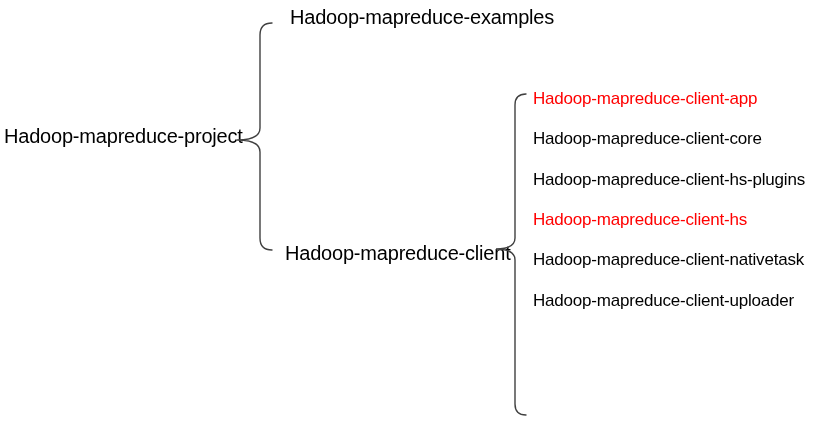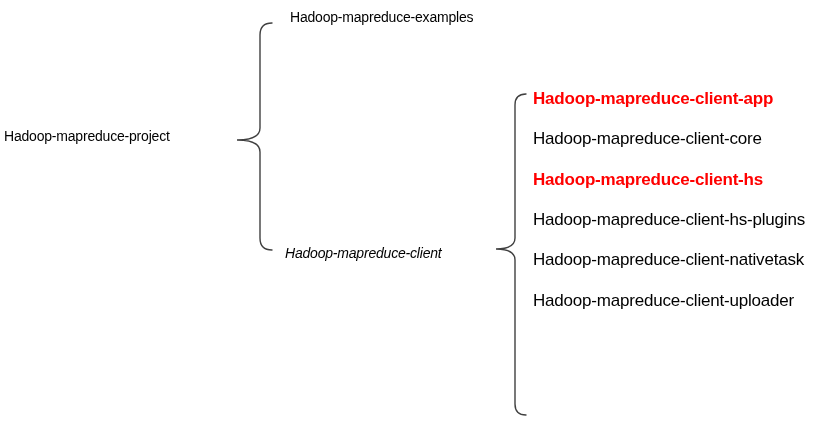--- a/index.html
+++ b/index.html
@@ -16,45 +16,45 @@
     position: relative;
     width: 837px;
     height: 436px;
     background: #ffffff;
     font-family: "Liberation Sans", sans-serif;
     color: var(--text);
     overflow: hidden;
   }
   .label {
     position: absolute;
-    font-size: 14px;
+    font-size: 20px;
     line-height: 24px;
     white-space: nowrap;
     letter-spacing: -0.2px;
     text-align: center;
   }
   .root-label     { left: 4px;   top: 124px; }
   .examples-label { left: 290px; top: 5px; }
-  .client-label   { left: 285px; top: 241px; font-style: italic; }
+  .client-label   { left: 285px; top: 241px; }
   .modules {
     position: absolute;
     left: 533px;
     top: 79px;
   }
   .module {
     height: 40.3px;
     display: flex;
     align-items: center;
     font-size: 17px;
     white-space: nowrap;
     letter-spacing: -0.2px;
   }
   .highlighted {
     color: var(--highlight);
-    font-weight: bold;
+    font-weight: normal;
   }
   svg.brace {
     position: absolute;
     display: block;
   }
   .brace path {
     fill: none;
     stroke: var(--brace);
     stroke-width: 1.4;
     stroke-linecap: round;
@@ -77,19 +77,19 @@
 
   <div class="label client-label">Hadoop-mapreduce-client</div>
 
   <svg class="brace brace-2" width="40" height="336" viewBox="0 0 40 336">
     <path d="M34,8 Q23,8 23,19 L23,152 Q23,163 4,163 Q23,163 23,174 L23,318 Q23,329 34,329"></path>
   </svg>
 
   <div class="modules">
     <div class="module highlighted">Hadoop-mapreduce-client-app</div>
     <div class="module">Hadoop-mapreduce-client-core</div>
+    <div class="module">Hadoop-mapreduce-client-hs-plugins</div>
     <div class="module highlighted">Hadoop-mapreduce-client-hs</div>
-    <div class="module">Hadoop-mapreduce-client-hs-plugins</div>
     <div class="module">Hadoop-mapreduce-client-nativetask</div>
     <div class="module">Hadoop-mapreduce-client-uploader</div>
   </div>
 
 </div>
 
 </body></html>

